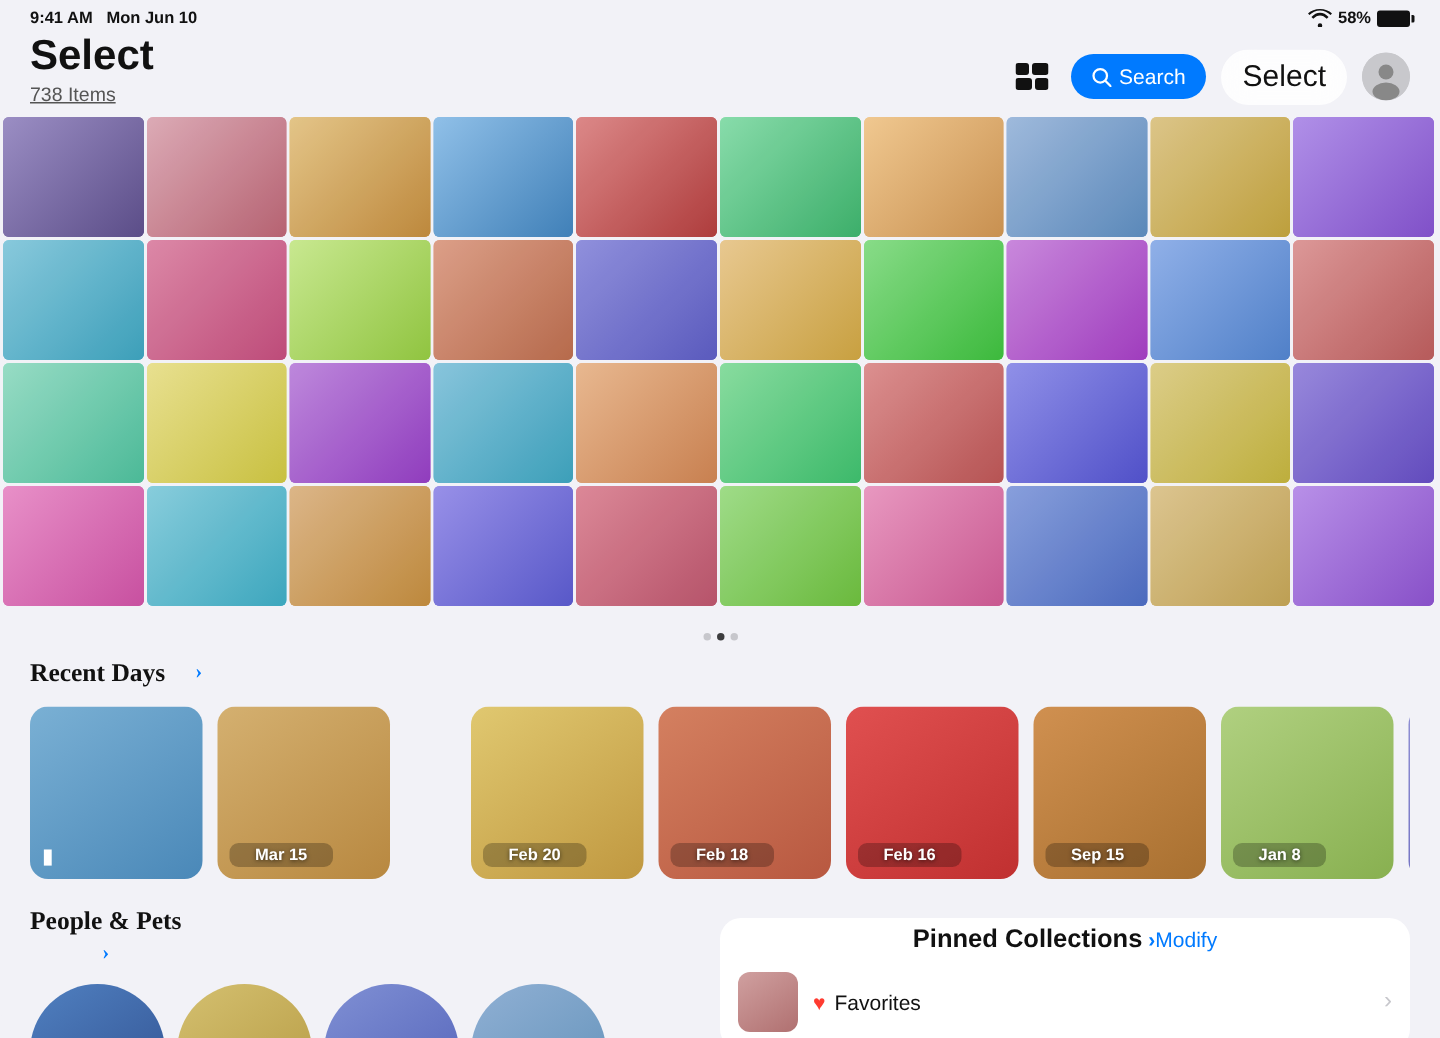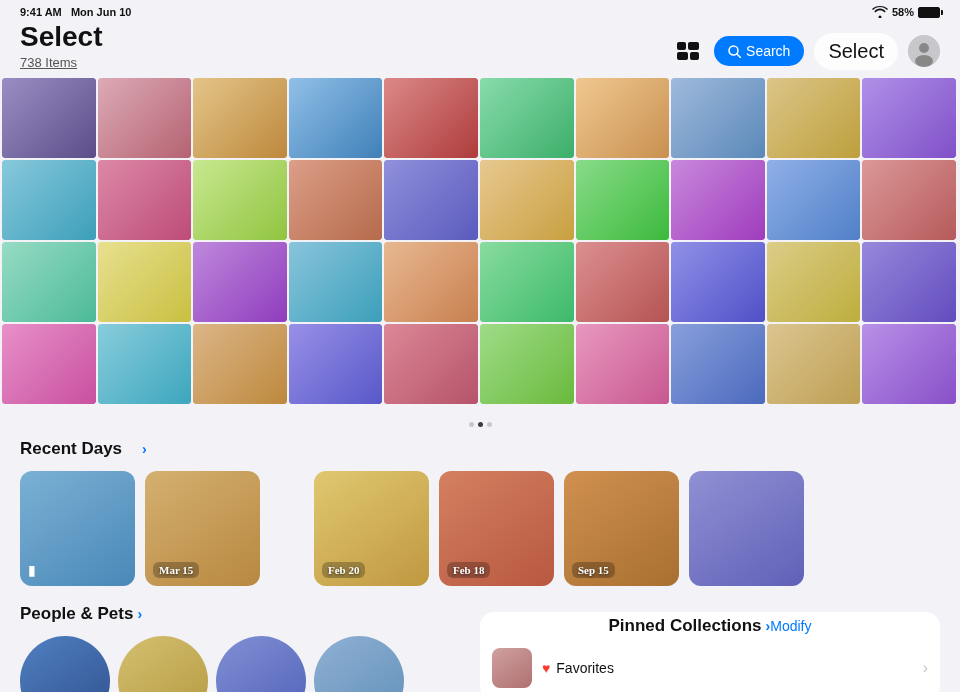--- a/index.html
+++ b/index.html
@@ -171,20 +171,21 @@
 
     
     .section {
       padding: 12px 20px 10px;
     }
     .section-header {
       display: flex;
       align-items: center;
       gap: 20px;
       margin-bottom: 12px;
+      font-family: Liberation Serif, serif;
     }
     .section-title {
       font-size: 17px;
       font-weight: 700;
       color: #111;
     }
     .section-chevron {
       color: #007aff;
       font-size: 14px;
       font-weight: 600;
@@ -204,23 +205,22 @@
     }
     .day-card .date-label {
       position: absolute;
       bottom: 8px;
       left: 8px;
       color: white;
       font-size: 11px;
       font-weight: 700;
       text-shadow: 0 1px 3px rgba(0,0,0,0.6);
       background: rgba(0,0,0,0.25);
-      padding: 2px 6px;
+      padding: 2px 17px;
       border-radius: 6px;
-      font-family: Liberation Serif, serif;
     }
     .day-card .bookmark-icon {
       position: absolute;
       bottom: 8px;
       left: 8px;
       color: white;
       font-size: 14px;
     }
 
     
@@ -229,21 +229,21 @@
       gap: 0;
       padding: 8px 20px 0;
     }
     .col-left { flex: 1; }
     .col-right { flex: 1; }
 
     .sub-section-title {
       font-size: 17px;
       font-weight: 700;
       color: #111;
-      display: flex; align-items: center; gap: 4px;
+      display: flex; align-items: center; gap: 4px; flex-direction: column;
     }
     .sub-section-chevron { color: #007aff; font-size: 14px; font-weight: 600; }
 
     .people-grid {
       display: flex;
       gap: 8px;
       margin-top: 8px;
     }
     .people-card {
       width: 90px; height: 90px;
@@ -487,22 +487,28 @@
         </div>
         <div class="day-card dc-1">
           <div class="date-label">Mar 15</div>
         </div>
         <div class="day-card dc-2">
           <div class="date-label">Feb 20</div>
         </div>
         <div class="day-card dc-3">
           <div class="date-label">Feb 18</div>
         </div>
+        <div class="day-card dc-4">
+          <div class="date-label">Feb 16</div>
+        </div>
         <div class="day-card dc-5">
           <div class="date-label">Sep 15</div>
+        </div>
+        <div class="day-card dc-6">
+          <div class="date-label">Jan 8</div>
         </div>
         <div class="day-card dc-7"></div>
       </div>
   </div>
 
   <div class="two-col-row">
 
     <div class="col-left">
       <div class="section-header">
         <span class="sub-section-title">

